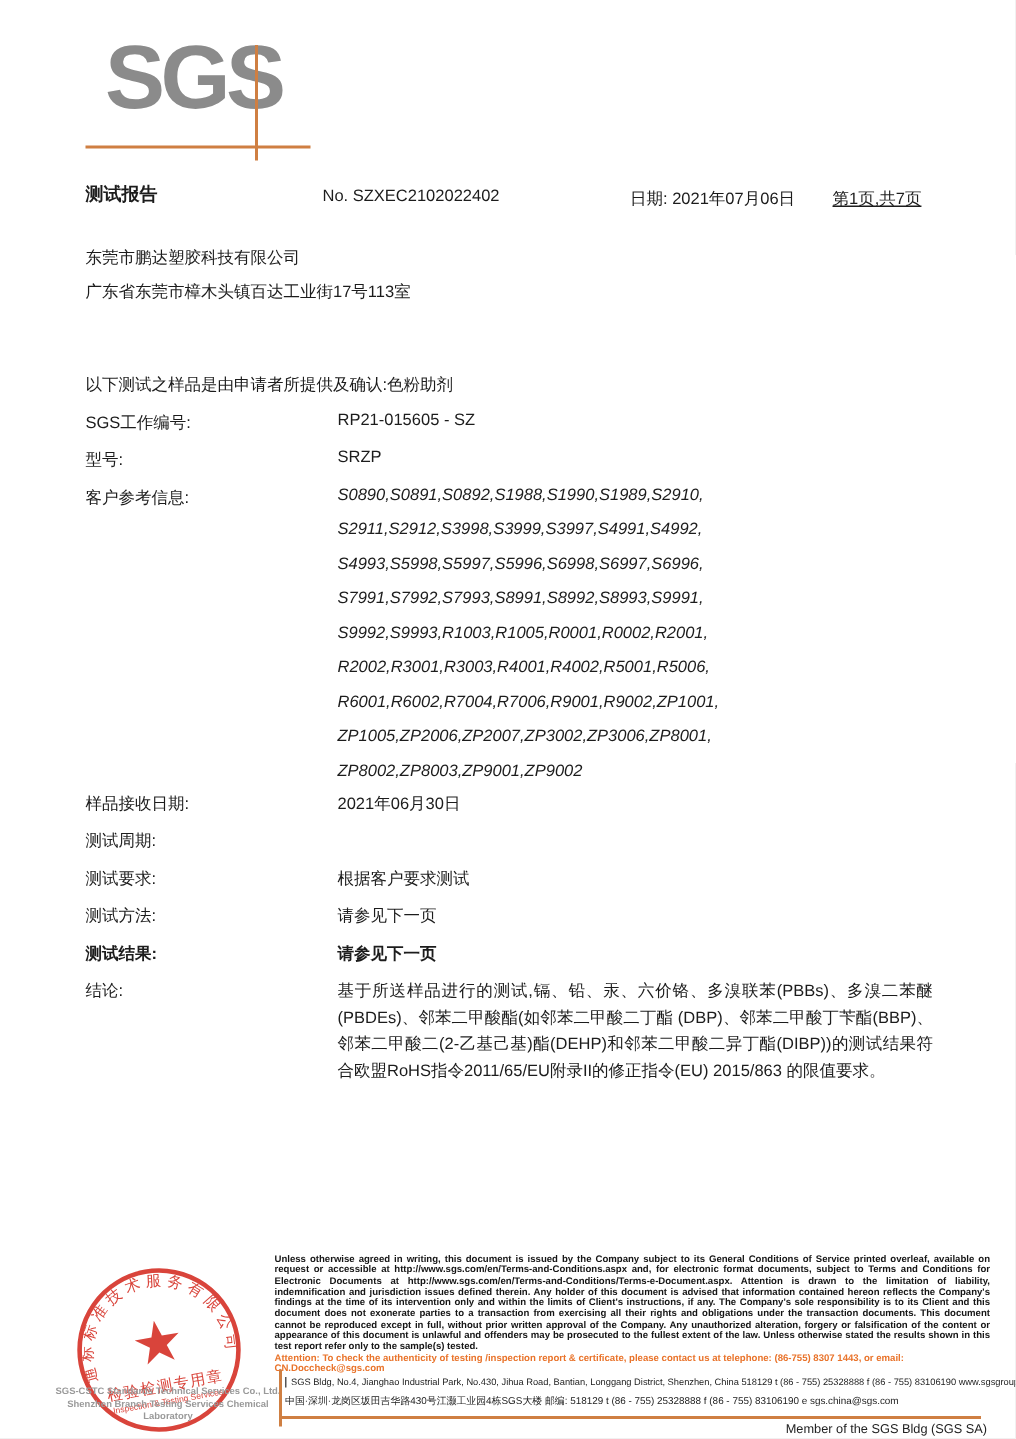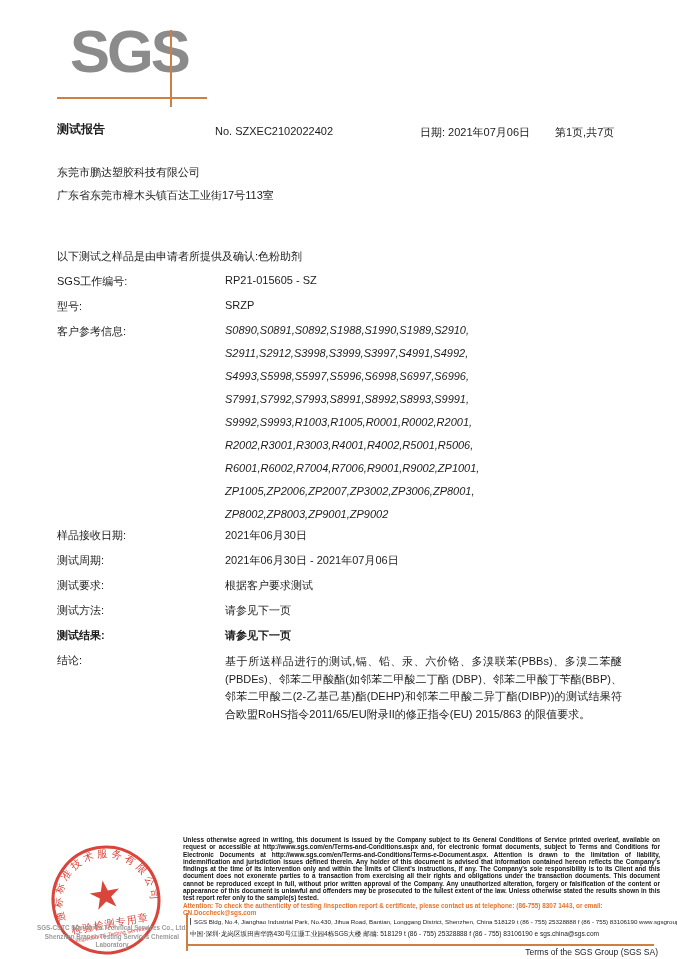--- a/index.html
+++ b/index.html
@@ -14,21 +14,21 @@
     font-size:60px;font-weight:bold;color:#8b8b8b;
     letter-spacing:-3px;line-height:1;
   }
   .logo-hline{position:absolute;left:57px;top:97px;width:150px;height:2px;background:#cf7f42;}
   .logo-vline{position:absolute;left:170px;top:30px;width:2px;height:77px;background:#cf7f42;}
   
   .title-row{position:absolute;left:57px;top:121px;width:565px;height:20px;}
   .doc-title{position:absolute;left:0;top:0;font-size:12px;font-weight:bold;}
   .doc-no{position:absolute;left:158px;top:4px;font-size:11px;}
   .doc-date{position:absolute;left:363px;top:4px;font-size:11px;}
-  .doc-pages{position:absolute;left:498px;top:4px;font-size:11px;}
+  .doc-pages{position:absolute;left:498px;top:4px;font-size:11px;text-decoration:underline;}
   
   .applicant{position:absolute;left:57px;top:161px;font-size:11px;line-height:23px;}
   
   .statement{position:absolute;left:57px;top:249px;font-size:11px;}
   
   .fields{position:absolute;left:57px;top:274px;width:565px;font-size:11px;}
   .frow{display:flex;margin-bottom:10px;}
   .frow .lbl{width:168px;flex:0 0 168px;}
   .frow .val{flex:1;}
   .frow.codes{margin-bottom:2px;}
@@ -110,21 +110,20 @@
 R6001,R6002,R7004,R7006,R9001,R9002,ZP1001,
 ZP1005,ZP2006,ZP2007,ZP3002,ZP3006,ZP8001,
 ZP8002,ZP8003,ZP9001,ZP9002</span>
     </div>
     <div class="frow">
       <span class="lbl">样品接收日期:</span>
       <span class="val">2021年06月30日</span>
     </div>
     <div class="frow">
       <span class="lbl">测试周期:</span>
-      <span class="val">2021年06月30日 - 2021年07月06日</span>
     </div>
     <div class="frow">
       <span class="lbl">测试要求:</span>
       <span class="val">根据客户要求测试</span>
     </div>
     <div class="frow">
       <span class="lbl">测试方法:</span>
       <span class="val">请参见下一页</span>
     </div>
     <div class="frow gap-md">
@@ -154,15 +153,15 @@
     <div>SGS-CSTC Standards Technical Services Co., Ltd.</div>
     <div>Shenzhen Branch Testing Services Chemical Laboratory</div>
   </div>
 
   <div class="legal">Unless otherwise agreed in writing, this document is issued by the Company subject to its General Conditions of Service printed overleaf, available on request or accessible at http://www.sgs.com/en/Terms-and-Conditions.aspx and, for electronic format documents, subject to Terms and Conditions for Electronic Documents at http://www.sgs.com/en/Terms-and-Conditions/Terms-e-Document.aspx. Attention is drawn to the limitation of liability, indemnification and jurisdiction issues defined therein. Any holder of this document is advised that information contained hereon reflects the Company's findings at the time of its intervention only and within the limits of Client's instructions, if any. The Company's sole responsibility is to its Client and this document does not exonerate parties to a transaction from exercising all their rights and obligations under the transaction documents. This document cannot be reproduced except in full, without prior written approval of the Company. Any unauthorized alteration, forgery or falsification of the content or appearance of this document is unlawful and offenders may be prosecuted to the fullest extent of the law. Unless otherwise stated the results shown in this test report refer only to the sample(s) tested.</div>
   <div class="attention">Attention: To check the authenticity of testing /inspection report &amp; certificate, please contact us at telephone: (86-755) 8307 1443, or email: CN.Doccheck@sgs.com</div>
   <div class="addr-en">SGS Bldg, No.4, Jianghao Industrial Park, No.430, Jihua Road, Bantian, Longgang District, Shenzhen, China  518129    t (86 - 755) 25328888    f (86 - 755) 83106190    www.sgsgroup.com.cn</div>
   <div class="addr-cn">中国·深圳·龙岗区坂田吉华路430号江灏工业园4栋SGS大楼    邮编: 518129    t (86 - 755) 25328888    f (86 - 755) 83106190    e sgs.china@sgs.com</div>
   <div class="foot-hline"></div>
   <div class="foot-vline"></div>
-  <div class="member">Terms of the SGS Group (SGS SA)</div>
+  <div class="member">Member of the SGS Bldg (SGS SA)</div>
 
 </div>
 
 </body></html>

